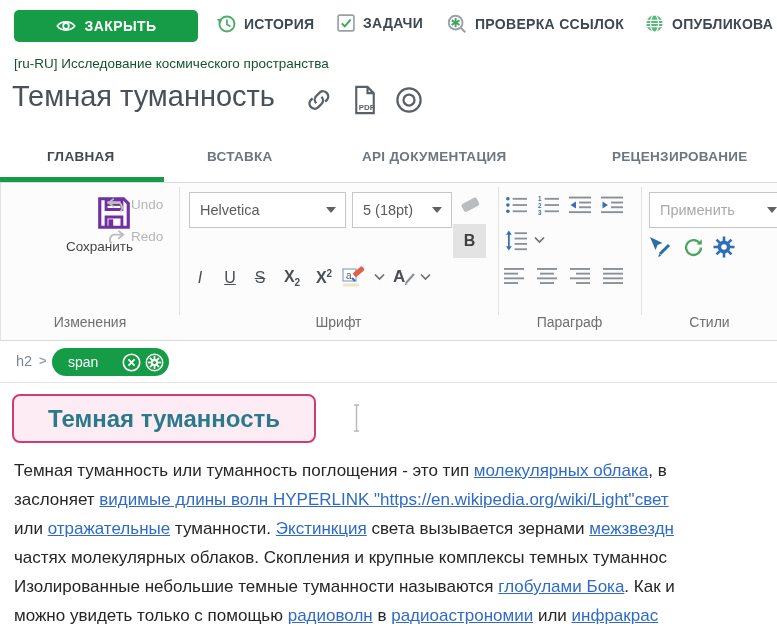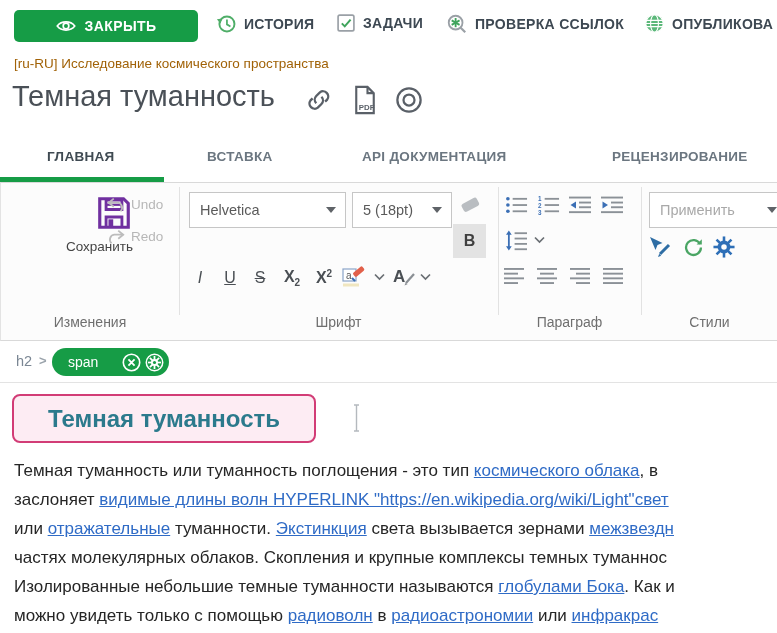--- a/index.html
+++ b/index.html
@@ -9,21 +9,21 @@
   
   .topbar { position:absolute; left:0; top:0; width:777px; height:50px; background:#fff; }
   .close-btn { position:absolute; left:14px; top:10px; width:184px; height:32px; background:#169c46;
     border:none; border-radius:5px; color:#fff; font-weight:bold; font-size:14px; letter-spacing:.4px;
     display:flex; align-items:center; justify-content:center; gap:9px; cursor:pointer; }
   .tool-item { position:absolute; top:13px; display:flex; align-items:center; gap:7px; cursor:pointer; }
   .tool-item .lbl { font-size:14px; font-weight:bold; color:#3d4852; letter-spacing:.3px; white-space:nowrap; }
   .ti-history { left:216px; } .ti-tasks { left:336px; } .ti-linkcheck { left:446px; } .ti-publish { left:644px; }
 
   
-  .breadcrumb { position:absolute; left:14px; top:56px; font-size:13.5px; color:#a16207; }
+  .breadcrumb { position:absolute; left:14px; top:56px; font-size:13.5px; color:#14532d; }
   .doc-title { position:absolute; left:12px; top:80px; font-size:29px; font-weight:400; color:#4a5057; }
   .title-icons { position:absolute; left:303px; top:85px; display:flex; align-items:center; gap:16px; }
   .title-icons .ic { display:inline-flex; cursor:pointer; }
 
   
   .tabs { position:absolute; left:0; top:140px; width:777px; height:42px;padding-left:40px; }
   .tab { position:absolute; top:9px; font-size:13.5px; font-weight:bold; color:#6b7680; letter-spacing:.3px; cursor:pointer; }
   .tab.active { color:#3f4a52; }
   .tab-underline { position:absolute; left:0; top:37px; width:164px; height:5px; background:#169c46; }
 
@@ -445,21 +445,21 @@
   <div class="content">
     <div class="h-box">
       <span class="h-text">Темная туманность</span>
     </div>
     <span class="caret-ibeam">
       <svg width="9" height="28" viewBox="0 0 9 28">
           <path d="M2 1h5M4.5 1v26M2 27h5" stroke="#b4b9be" stroke-width="1.4" fill="none"></path>
         </svg>
     </span>
     <div class="para">
-        <div class="tline"><span>Темная туманность или туманность поглощения - это тип </span><a class="lnk">космического облака</a><span>, в</span></div>
+        <div class="tline"><span>Темная туманность или туманность поглощения - это тип </span><a class="lnk">молекулярных облака</a><span>, в</span></div>
         <div class="tline"><span>заслоняет </span><a class="lnk">видимые длины волн HYPERLINK "https://en.wikipedia.org/wiki/Light"свет</a></div>
         <div class="tline"><span>или </span><a class="lnk">отражательные</a><span> туманности. </span><a class="lnk">Экстинкция</a><span> света вызывается зернами </span><a class="lnk">межзвездн</a></div>
         <div class="tline"><span>частях молекулярных облаков. Скопления и крупные комплексы темных туманнос</span></div>
         <div class="tline"><span>Изолированные небольшие темные туманности называются </span><a class="lnk">глобулами Бока</a><span>. Как и</span></div>
         <div class="tline"><span>можно увидеть только с помощью </span><a class="lnk">радиоволн</a><span> в </span><a class="lnk">радиоастрономии</a><span> или </span><a class="lnk">инфракрас</a></div>
       </div>
   </div>
 
 </div>
 

